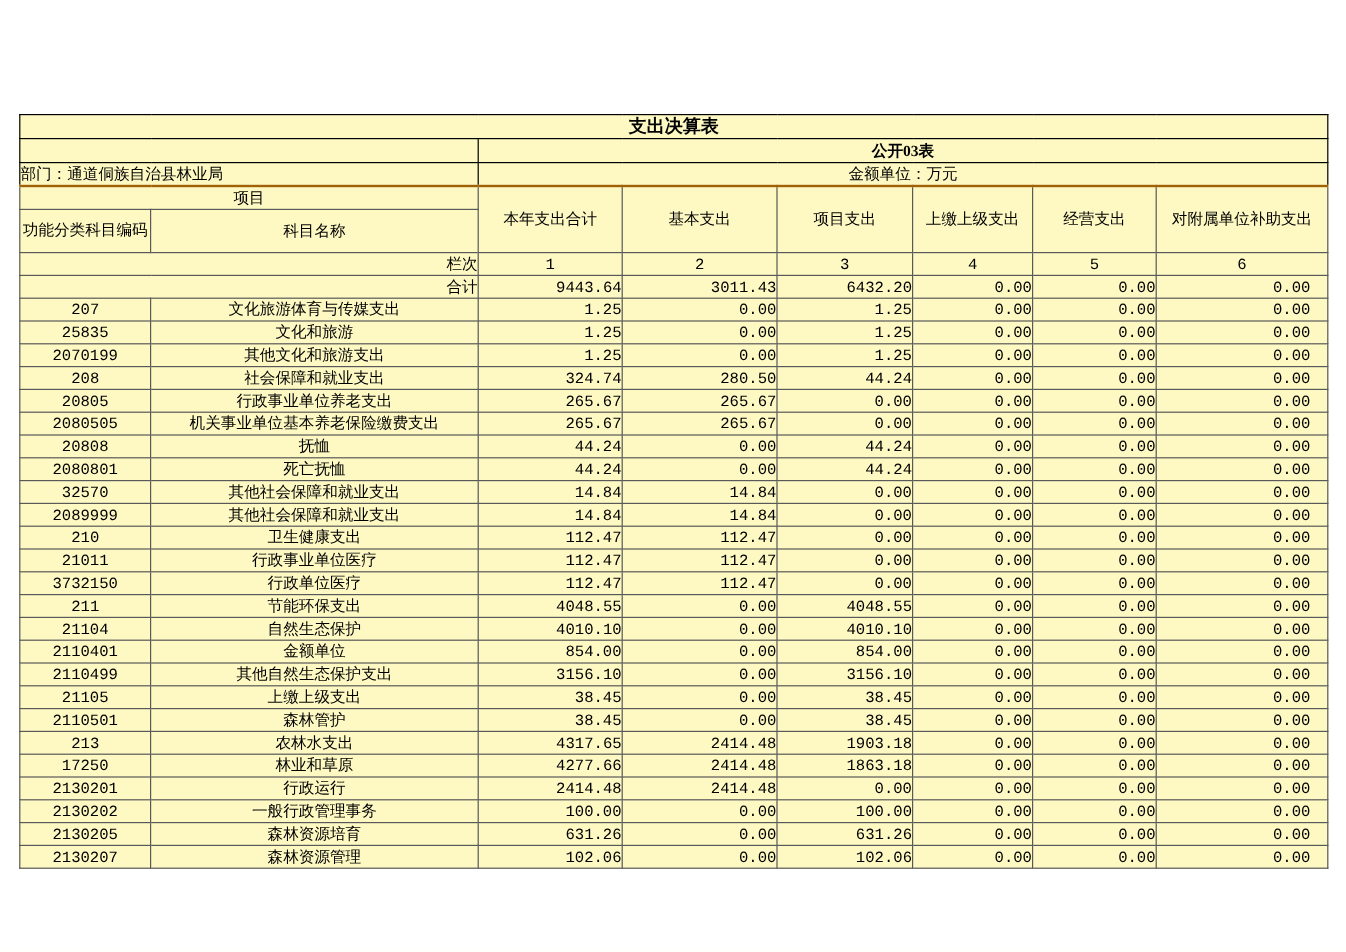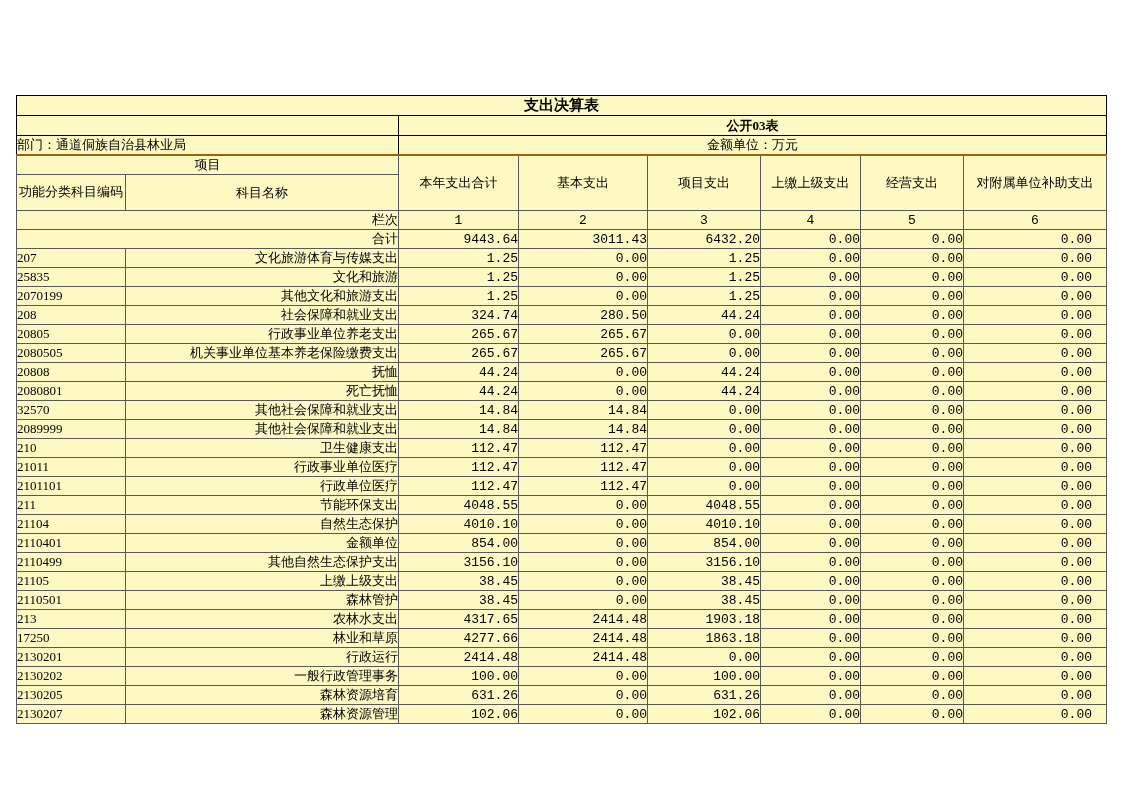--- a/index.html
+++ b/index.html
@@ -33,22 +33,22 @@
   tr.meta-row td { height:19px; }
   tr.meta-row.second td { height:17px; border-bottom:2px solid #a16207; }
   .right-al { text-align:center; padding-right:9px; }
   .bold { font-weight:bold; }
   .dept { text-align:left; padding-left:8px; }
   
   td.hdr { text-align:center; }
   tr.hdr-project td { height:17px; }
   tr.hdr-sub td { height:35px; }
   td.wrap { white-space:normal; line-height:1.25; }
-  td.code { font-family:Liberation Serif, serif; font-size:13px; text-align:left; padding-left:9px; }
-  td.name { text-align:right; padding-left:7px; }
+  td.code { font-family:Liberation Mono, monospace; font-size:13px; text-align:center; padding-left:9px; }
+  td.name { text-align:center; padding-left:7px; }
   td.num  { font-family:"Liberation Mono","DejaVu Sans Mono",monospace; font-size:13px; text-align:right; padding-right:8px; }
   td.num.last { padding-right:14px; }
   td.cnum { font-family:"Liberation Mono","DejaVu Sans Mono",monospace; font-size:13px; text-align:center; }
   td.center { text-align:right; }
   tr.r td { height:17px; }
   
   table.sheet { border:1px solid #000; }
 </style>
 </head>
 <body>
@@ -229,21 +229,21 @@
           <td class="code">21011</td>
           <td class="name">行政事业单位医疗</td>
           <td class="num">112.47</td>
           <td class="num">112.47</td>
           <td class="num">0.00</td>
           <td class="num">0.00</td>
           <td class="num">0.00</td>
           <td class="num last">0.00</td>
         </tr>
         <tr class="r">
-          <td class="code">2101101</td>
+          <td class="code">3732150</td>
           <td class="name">行政单位医疗</td>
           <td class="num">112.47</td>
           <td class="num">112.47</td>
           <td class="num">0.00</td>
           <td class="num">0.00</td>
           <td class="num">0.00</td>
           <td class="num last">0.00</td>
         </tr>
         <tr class="r">
           <td class="code">211</td>

